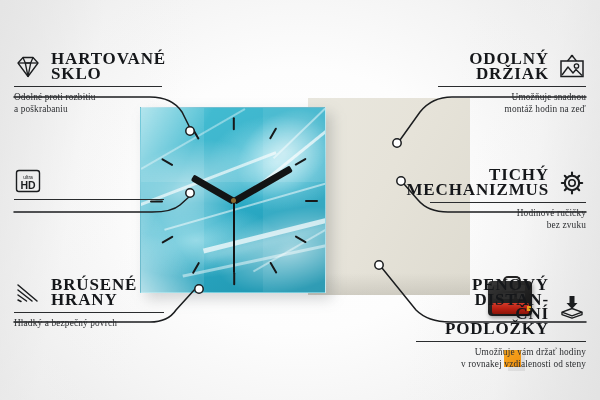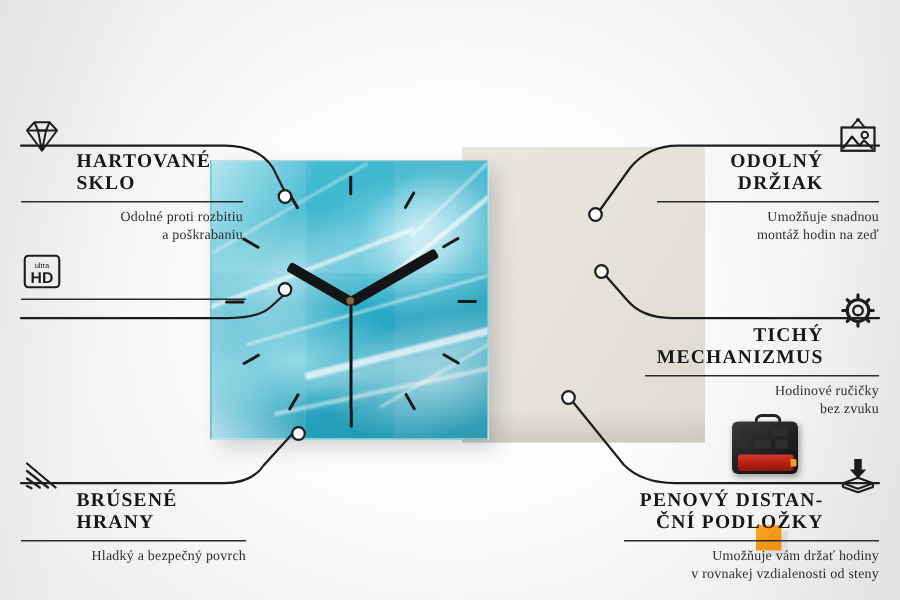--- a/index.html
+++ b/index.html
@@ -104,33 +104,32 @@
     position:absolute;left:364px;top:245px;width:17px;height:17px;
     background:linear-gradient(140deg,#f6a623 0%,#ef8f0c 100%);
     box-shadow:4px 4px 0 rgba(0,0,0,.07);
   }
 
   
   .lines{position:absolute;left:0;top:0;width:600px;height:400px;pointer-events:none;}
   .cal{position:absolute;}
   .cal .head{display:flex;align-items:center;gap:9px;}
   .cal .ttl{
-    font-family:"Liberation Serif", serif;font-weight:700;font-size:13px;
+    font-family:"Liberation Serif", serif;font-weight:700;font-size:17px;
     letter-spacing:.85px;color:#15171a;line-height:14.5px;text-transform:uppercase;
     white-space:pre-line;
-    margin-top:48px;
   }
   .cal .rule{height:1px;background:#2a2c2e;margin:5px 0 4px;}
   .cal .desc{
     font-family:"Liberation Serif", serif;font-size:9.3px;color:#2c2e31;
     line-height:12.4px;white-space:pre-line;letter-spacing:.15px;
   }
   .left .head{justify-content:flex-start;}
   .left .ttl{text-align:left;}
-  .left .desc{text-align:right;}
+  .left .desc{text-align:left;}
   .right .head{justify-content:flex-end;}
   .right .ttl{text-align:right;}
   .right .desc{text-align:right;}
   .ico{flex:0 0 auto;width:28px;height:26px;display:block;}
   .ico svg{display:block;}
 </style>
 </head>
 <body>
 
 <div id="stage">

